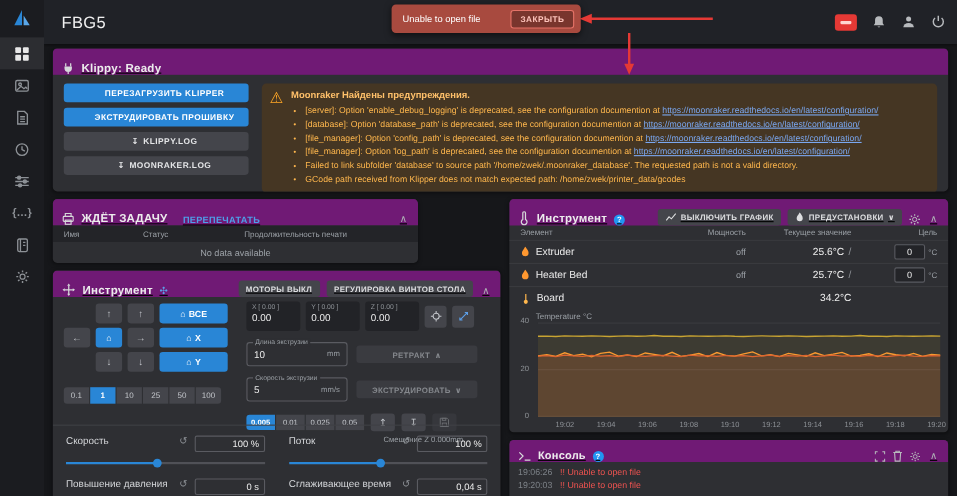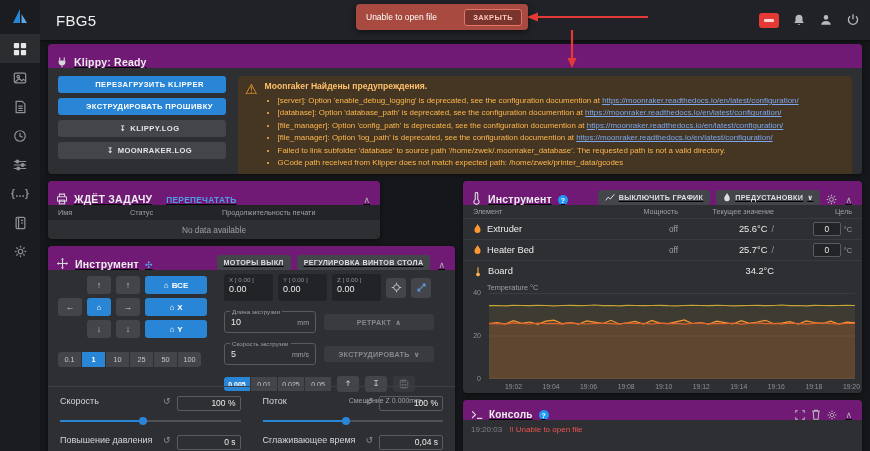--- a/index.html
+++ b/index.html
@@ -601,20 +601,23 @@
               <line x1="11.4" y1="11.4" x2="13" y2="13"></line>
               <line x1="3" y1="13" x2="4.6" y2="11.4"></line>
               <line x1="11.4" y1="4.6" x2="13" y2="3"></line>
             </g>
         </svg>
       </span>
       <span class="chev">∧</span>
     </div>
     <div class="cbody">
       <div class="cline">
+        <span class="ctime">19:06:26</span><span class="cmsg">!! Unable to open file</span>
+      </div>
+      <div class="cline">
         <span class="ctime">19:20:03</span><span class="cmsg">!! Unable to open file</span>
       </div>
     </div>
   </div>
 
   <div class="snackbar">
     <span class="msg">Unable to open file</span>
     <span class="snack-btn">ЗАКРЫТЬ</span>
   </div>
 

